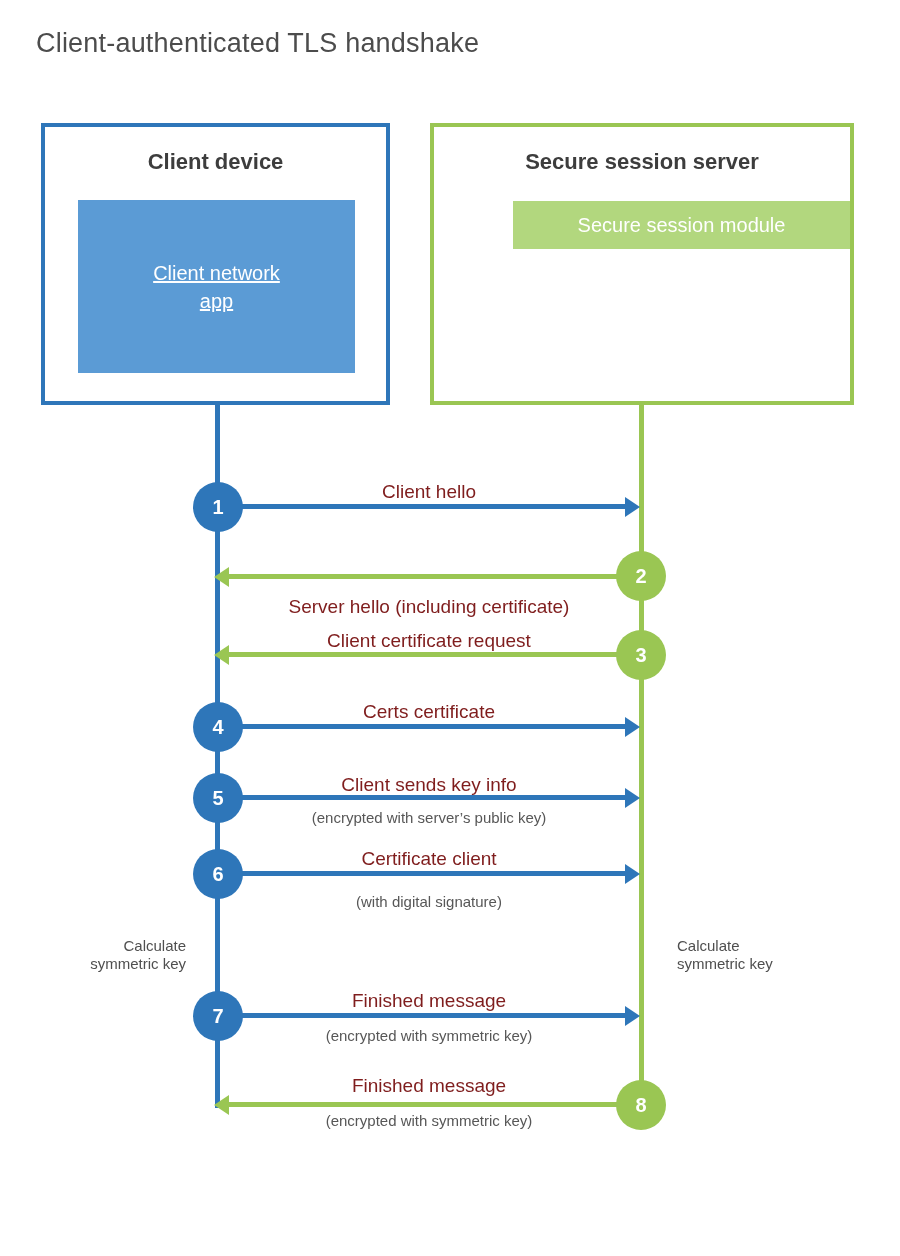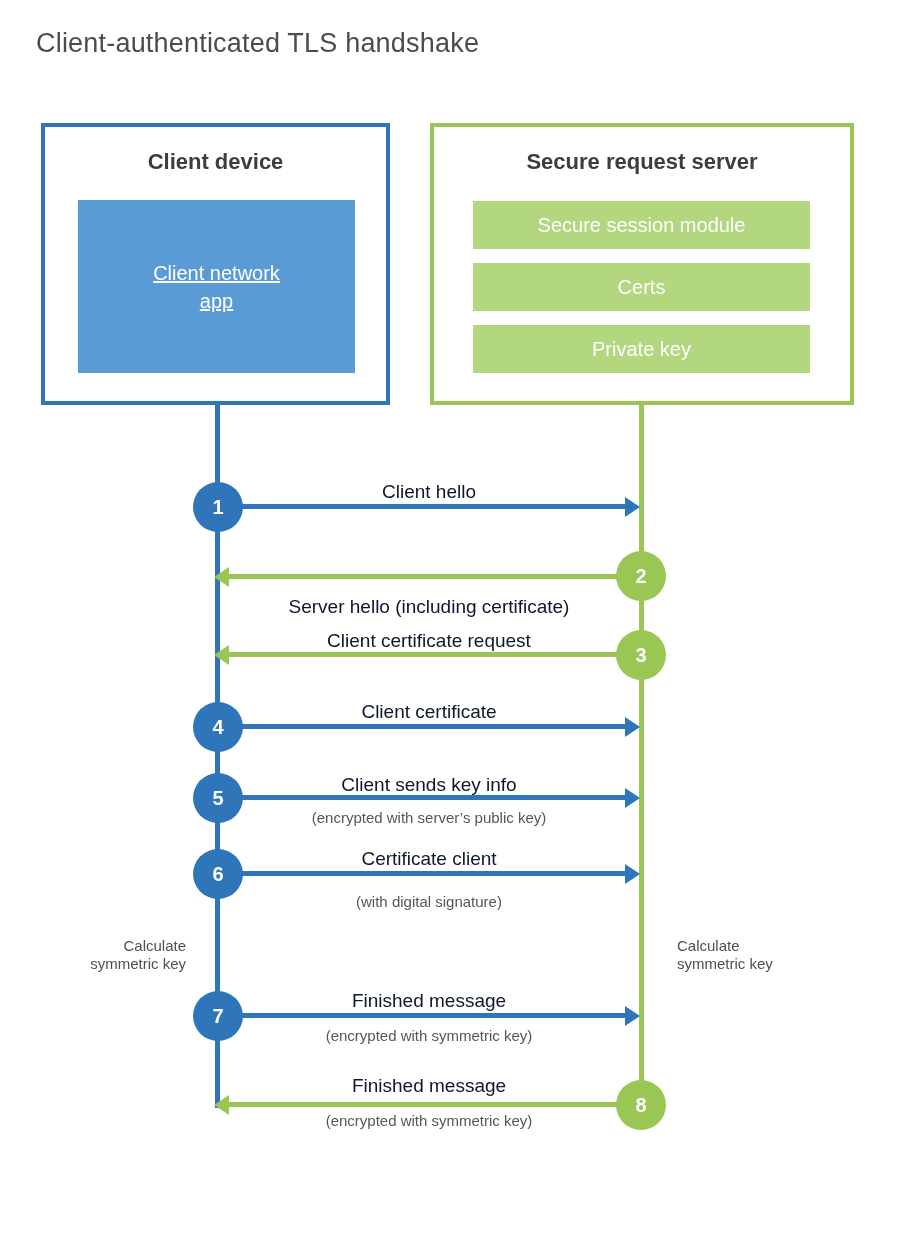--- a/index.html
+++ b/index.html
@@ -42,21 +42,21 @@
   .hline{position:absolute;height:5px;z-index:1;}
   .hline.blue{background:var(--blue);}
   .hline.green{background:var(--green);}
 
   .head{position:absolute;width:0;height:0;z-index:1;
     border-top:10px solid transparent;border-bottom:10px solid transparent;}
   .head.right{border-left:15px solid var(--blue);}
   .head.left{border-right:15px solid var(--green);}
 
   .msg-label{position:absolute;left:217px;width:424px;text-align:center;z-index:2;
-    font-size:19px;color:#0f172a;}
+    font-size:19px;color:#7f1d1d;}
   .msg-sub{position:absolute;left:217px;width:424px;text-align:center;z-index:2;
     font-size:15px;color:#575757;}
 
   .side-note{position:absolute;font-size:15px;line-height:17px;color:#4f4f4f;}
   .note-decrypt{left:667px;top:763px;width:172px;}
   .calc-left{left:56px;top:937px;width:130px;text-align:right;line-height:18px;}
   .calc-right{left:677px;top:937px;width:130px;text-align:left;line-height:18px;}
 </style>
 </head>
 <body>
@@ -66,25 +66,23 @@
   <div class="page-title">Client-authenticated TLS handshake</div>
 
   <div class="box client-box">
     <div class="box-title">Client device</div>
   </div>
   <div class="client-app">
     <span>Client network app</span>
   </div>
 
   <div class="box server-box">
-    <div class="box-title">Secure request server</div>
+    <div class="box-title">Secure session server</div>
   </div>
-  <div class="server-bar" style="top:201px;">Secure session module</div>
-  <div class="server-bar" style="top:263px;">Certs</div>
-  <div class="server-bar" style="top:325px;">Private key</div>
+  <div class="server-bar" style="top:201px;margin-left:40px;">Secure session module</div>
 
   <div class="vline blue"></div>
   <div class="vline green"></div>
 
   <div>
     <div class="hline blue" style="left:218px;top:504px;width:407px;"></div>
     <div class="head right" style="left:625px;top:497px;"></div>
     <div class="badge blue" style="left:193px;top:482px;">1</div>
     <div class="msg-label" style="top:481px;">Client hello</div>
   </div>
@@ -100,21 +98,21 @@
     <div class="hline green" style="left:229px;top:652px;width:412px;"></div>
     <div class="head left" style="left:214px;top:645px;"></div>
     <div class="badge green" style="left:616px;top:630px;">3</div>
     <div class="msg-label" style="top:630px;">Client certificate request</div>
   </div>
 
   <div>
     <div class="hline blue" style="left:218px;top:724px;width:407px;"></div>
     <div class="head right" style="left:625px;top:717px;"></div>
     <div class="badge blue" style="left:193px;top:702px;">4</div>
-    <div class="msg-label" style="top:701px;">Client certificate</div>
+    <div class="msg-label" style="top:701px;">Certs certificate</div>
   </div>
 
   <div>
     <div class="hline blue" style="left:218px;top:795px;width:407px;"></div>
     <div class="head right" style="left:625px;top:788px;"></div>
     <div class="badge blue" style="left:193px;top:773px;">5</div>
     <div class="msg-label" style="top:774px;">Client sends key info</div>
     <div class="msg-sub" style="top:809px;">(encrypted with server’s public key)</div>
   </div>
 

